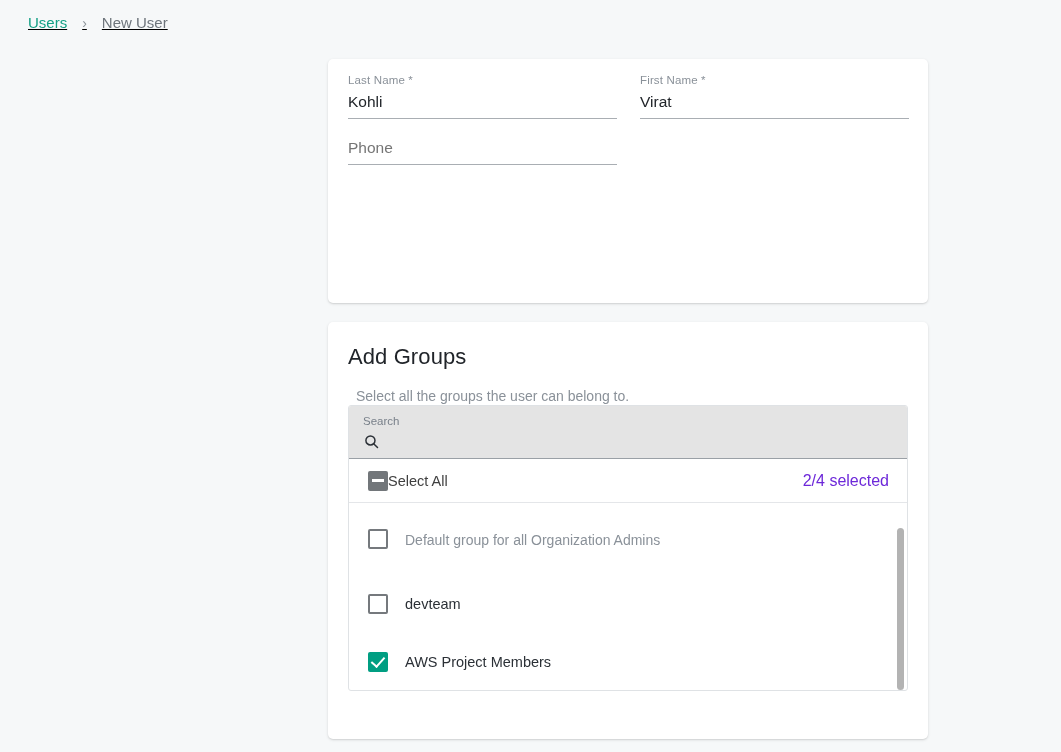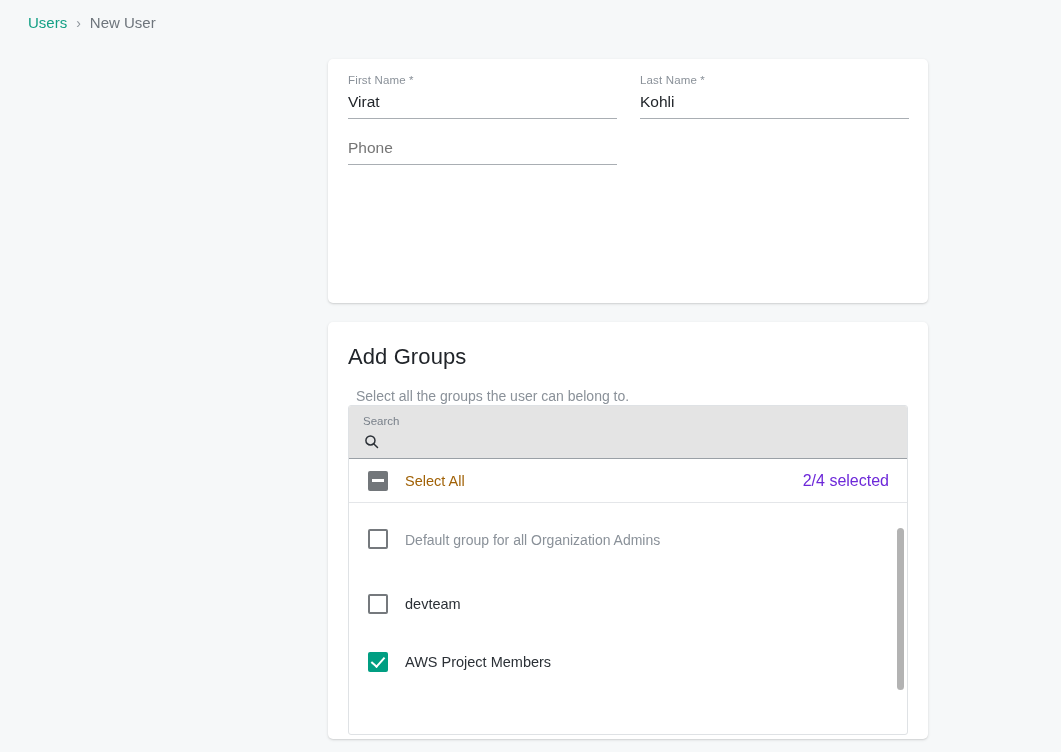--- a/index.html
+++ b/index.html
@@ -8,22 +8,22 @@
     width: 1061px; height: 752px;
     background: #f6f8f9;
     font-family: "Liberation Sans", sans-serif;
     -webkit-font-smoothing: antialiased;
   }
   .page { position: relative; width: 1061px; height: 752px; overflow: hidden; }
 
   
   .breadcrumb {
     position: absolute; left: 28px; top: 13px;
-    display: flex; align-items: center; gap: 9px;
-    font-size: 15px; line-height: 20px;
+    display: flex; align-items: center; gap: 15px;
+    font-size: 15px; line-height: 20px; text-decoration: underline;
   }
   .crumb-link { color: #13a085; cursor: pointer; }
   .crumb-sep  { color: #8e959c; font-size: 14px; }
   .crumb-current { color: #6e757c; }
 
   
   .card {
     position: absolute; left: 328px; width: 600px;
     background: #ffffff;
     border-radius: 5px;
@@ -58,21 +58,21 @@
     line-height: 22px; padding: 4px 0 5px 0;
     border-bottom: 1px solid #a9aeb3;
   }
 
   .row-2 { display: flex; gap: 23px; }
   .row-2 .field { flex: 0 0 269px; }
 
   
   .picker {
     position: absolute; left: 20px; top: 83px;
-    width: 560px; height: 330px;
+    width: 560px; height: 286px;
     border: 1px solid #dfe2e5;
     border-radius: 3px;
     background: #fff;
     overflow: hidden;
   }
   .search-box {
     position: relative;
     height: 53px;
     background: #e4e4e4;
     border-bottom: 1px solid #9aa0a6;
@@ -89,21 +89,21 @@
     padding: 0 0 0 8px; height: 22px;
   }
 
   .select-all-row {
     display: flex; align-items: center;
     height: 44px; padding: 0 10px 0 19px;
     border-bottom: 1px solid #e4e6e9;
     background: #fff;
   }
   .select-all-label {
-    flex: 1; font-size: 14.5px; color: #a16207; padding-left: 17px;
+    flex: 1; font-size: 14.5px; color: #404040; 
   }
   .selected-count { font-size: 16px; color: #6d28d9; padding-right: 8px; }
 
   .group-list {
     position: relative;
     height: 217px;
     overflow: hidden;
   }
   .group-item {
     display: flex; align-items: center;
@@ -154,26 +154,26 @@
     <span class="crumb-current">New User</span>
   </div>
 
   <div class="card" id="profile-card">
 
     <div class="fields">
 
 
       <div class="row-2">
         <div class="field">
+          <label class="field-label">Last Name *</label>
+          <input class="field-value" type="text" value="Kohli" style="">
+        </div>
+        <div class="field">
           <label class="field-label">First Name *</label>
           <input class="field-value" type="text" value="Virat" style="">
-        </div>
-        <div class="field">
-          <label class="field-label">Last Name *</label>
-          <input class="field-value" type="text" value="Kohli" style="">
         </div>
       </div>
 
       <div class="row-2">
         <div class="field">
           <label class="field-label"></label>
           <input class="field-value" type="text" placeholder="Phone" style="">
         </div>
       </div>
 

